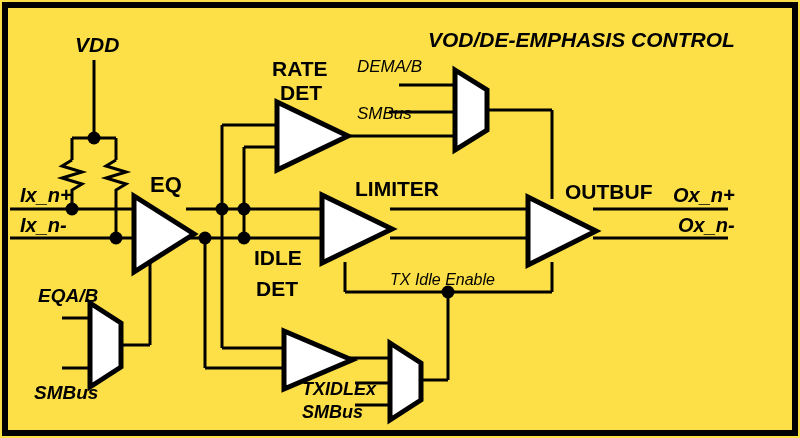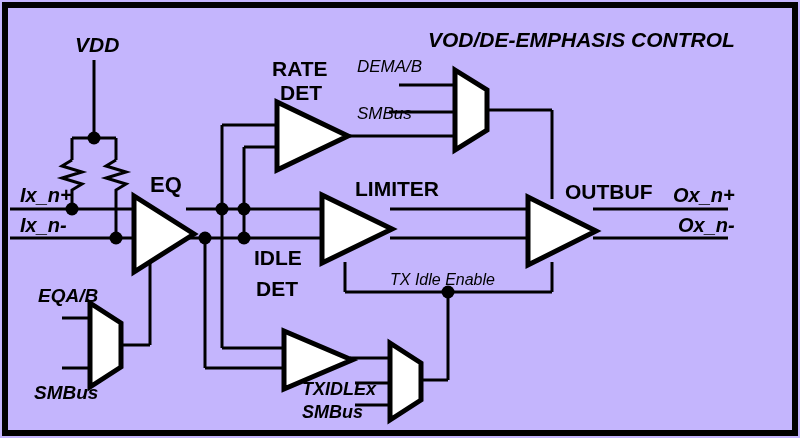--- a/index.html
+++ b/index.html
@@ -7,21 +7,21 @@
     padding: 0;
     background: #ffffff;
   }
   body {
     font-family: "Liberation Sans", sans-serif;
   }
   #canvas {
     position: relative;
     width: 800px;
     height: 438px;
-    background: #c4b5fd;
+    background: #fde047;
     overflow: hidden;
   }
   #diagram {
     position: absolute;
     left: 0;
     top: 0;
     width: 800px;
     height: 438px;
   }
   .lbl-bold {

